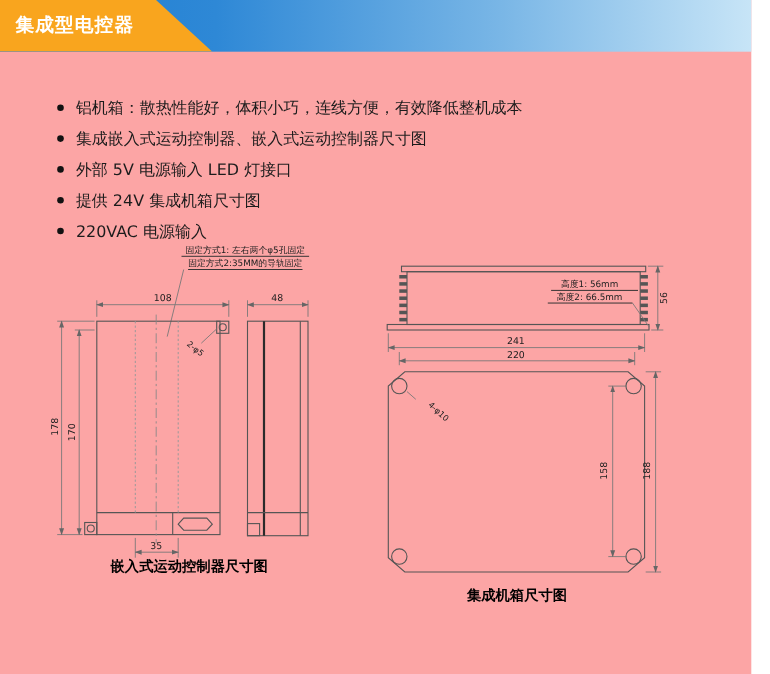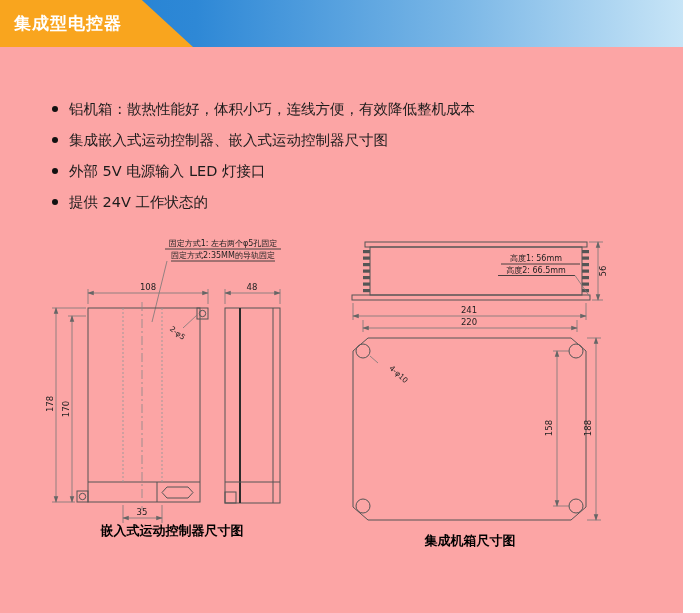--- a/index.html
+++ b/index.html
@@ -11,25 +11,25 @@
   .blue-band{position:absolute;left:0;top:0;width:700px;height:47px;
     background:linear-gradient(90deg,#1b7cd1 0%,#2e88d6 28%,#79b6e6 65%,#cde8f8 100%);}
   .orange-tab{position:absolute;left:0;top:0;width:193px;height:47px;background:#F9A51E;
     clip-path:polygon(0 0,73.5% 0,100% 100%,0 100%);}
   .orange-tab h1{margin:0;padding:12px 0 0 14px;font-size:17px;line-height:22px;
     font-weight:bold;color:#ffffff;letter-spacing:1px;}
 
   
   .features{position:absolute;left:52px;top:88px;margin:0;padding:0;list-style:none;}
   .features li{display:flex;align-items:center;margin-bottom:8px;height:20px;
-    font-size:14.5px;color:#1c1c1c;margin-top:11px;}
+    font-size:14.5px;color:#1c1c1c;}
   .bullet{width:6px;height:6px;border-radius:50%;background:#111;margin-right:11px;flex:0 0 auto;}
 
   
-  .fig-left{position:absolute;left:45px;top:232px;width:280px;height:320px;}
+  .fig-left{position:absolute;left:45px;top:216px;width:280px;height:320px;}
   .fig-right{position:absolute;left:340px;top:230px;width:360px;height:330px;}
   svg{display:block;}
   .geo{stroke:#555;fill:none;stroke-width:1;}
   .thick{stroke:#2b2b2b;stroke-width:2;}
   .hidden-line{stroke:#999;fill:none;stroke-width:0.9;stroke-dasharray:2 2;}
   .center-line{stroke:#888;fill:none;stroke-width:0.8;stroke-dasharray:9 3 2 3;}
   .dim{stroke:#777;fill:none;stroke-width:0.8;}
   .note-u{stroke:#333;stroke-width:0.9;}
   .fin{fill:#555;stroke:none;}
   text{fill:#222;stroke:none;font-family:"DejaVu Sans",sans-serif;}
@@ -58,21 +58,25 @@
     <li>
       <span class="bullet"></span>
       <span>集成嵌入式运动控制器、嵌入式运动控制器尺寸图</span>
     </li>
     <li>
       <span class="bullet"></span>
       <span>外部 5V 电源输入 LED 灯接口</span>
     </li>
     <li>
       <span class="bullet"></span>
-      <span>提供 24V 工作状态的</span>
+      <span>提供 24V 集成机箱尺寸图</span>
+    </li>
+    <li>
+      <span class="bullet"></span>
+      <span>220VAC 电源输入</span>
     </li>
   </ul>
 
   <div class="fig-left">
     <svg width="280" height="320" viewBox="0 0 280 320">
       <defs>
         <marker id="ahL" viewBox="0 0 10 10" refX="9" refY="5" markerWidth="8" markerHeight="8" orient="auto-start-reverse">
           <path d="M0,1.5 L10,5 L0,8.5 Z" fill="#666"></path>
         </marker>
       </defs>

